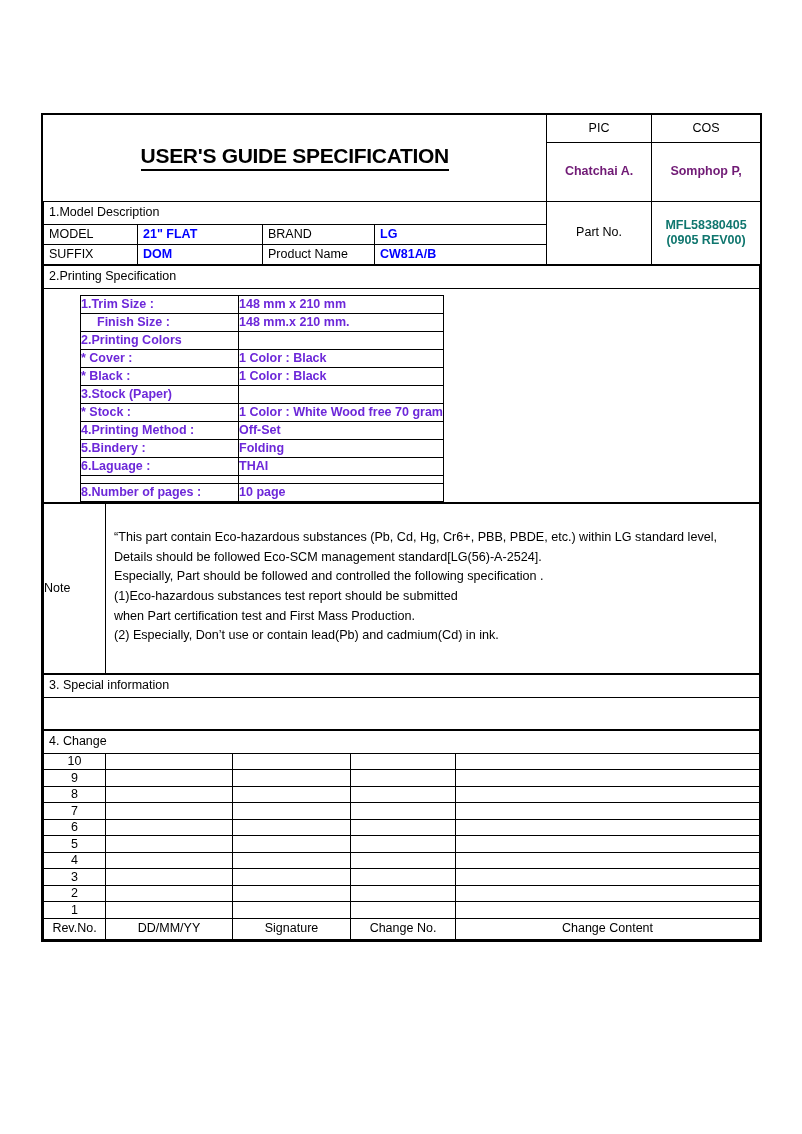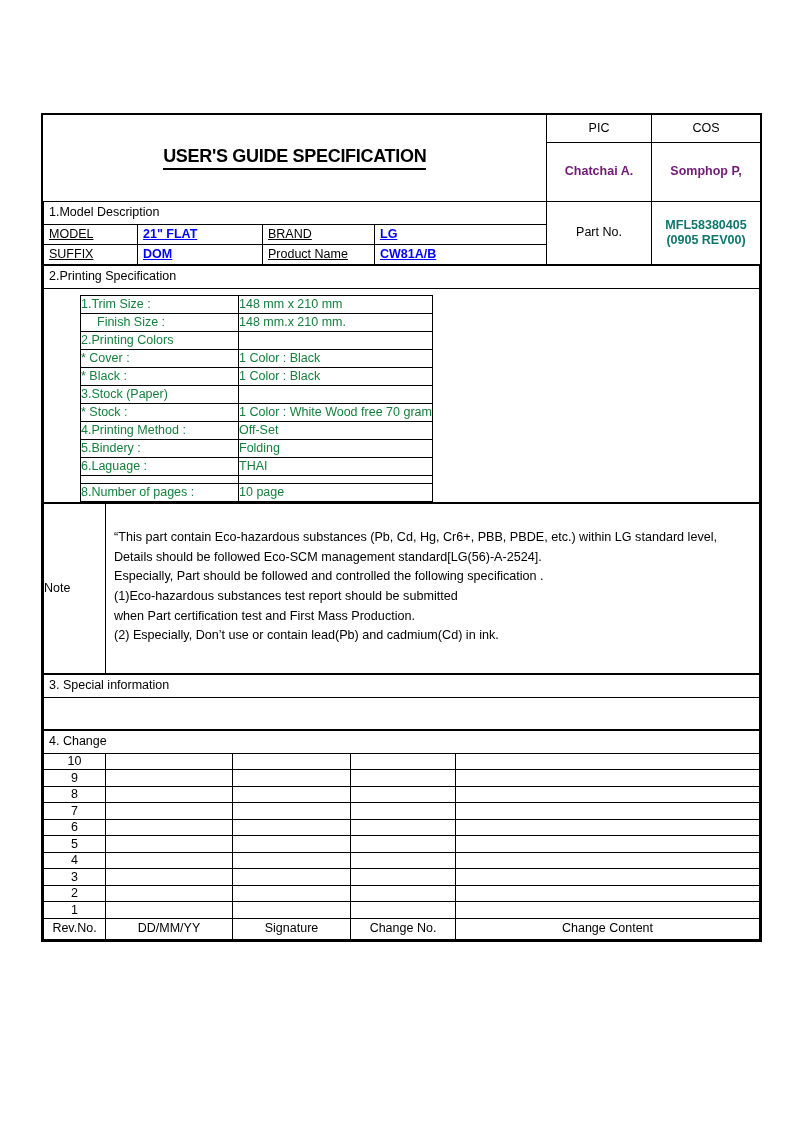--- a/index.html
+++ b/index.html
@@ -42,21 +42,21 @@
 
   
   .hdr-title-cell {
     height: 86px;
     text-align: center;
     vertical-align: middle;
     border-left: none !important;
     border-top: none !important;
   }
   .doc-title {
-    font-size: 18px;
+    font-size: 21px;
     font-weight: bold;
     letter-spacing: -0.3px;
     display: inline-block;
     border-bottom: 2.5px solid #000;
     padding-bottom: 1px;
     white-space: nowrap;
     text-align: center;
   }
   .pic-head {
     height: 27px;
@@ -73,21 +73,21 @@
   }
 
   
   .sect-label {
     height: 23px;
     font-size: 13px;
     padding-left: 5px !important;
     text-align: left;
     margin-top: 20px;
   }
-  .md-row td { height: 20px; font-size: 13px; text-decoration: underline; }
+  .md-row td { height: 20px; font-size: 13px; }
   .cellpad { padding-left: 5px !important; }
   .lbl { text-align: left; }
   .blue { color: #0000ff; font-weight: bold; }
   .partno-cell {
     text-align: center;
     font-size: 13px;
     vertical-align: middle;
   }
   .partno-val {
     text-align: center;
@@ -102,22 +102,22 @@
     height: 203px;
     padding: 6px 0 0 0 !important;
     vertical-align: top;
   }
   .spec-table {
     border-collapse: collapse;
     margin-left: 36px;
   }
   .spec-table td {
     border: none;
-    color: #15803d;
-    font-weight: normal;
+    color: #6d28d9;
+    font-weight: bold;
     font-size: 13px;
     padding: 0;
     height: 18px;
     white-space: nowrap;
     vertical-align: top;
   }
   .spec-table td.k { width: 158px; }
   .spec-indent { padding-left: 16px !important; }
   .spec-gap td { height: 8px; }
 

